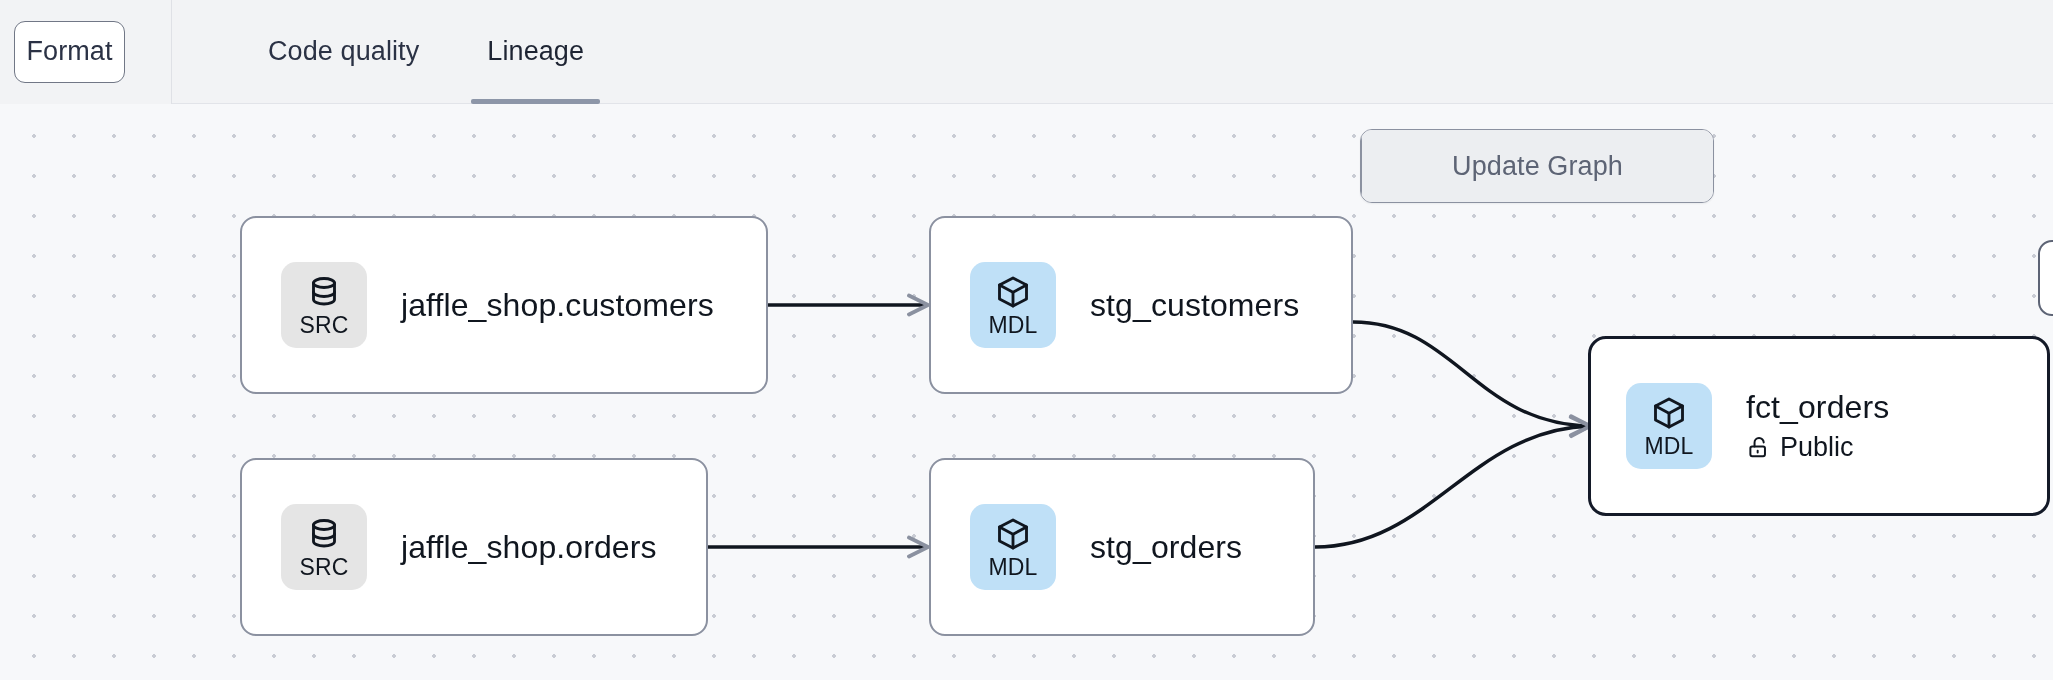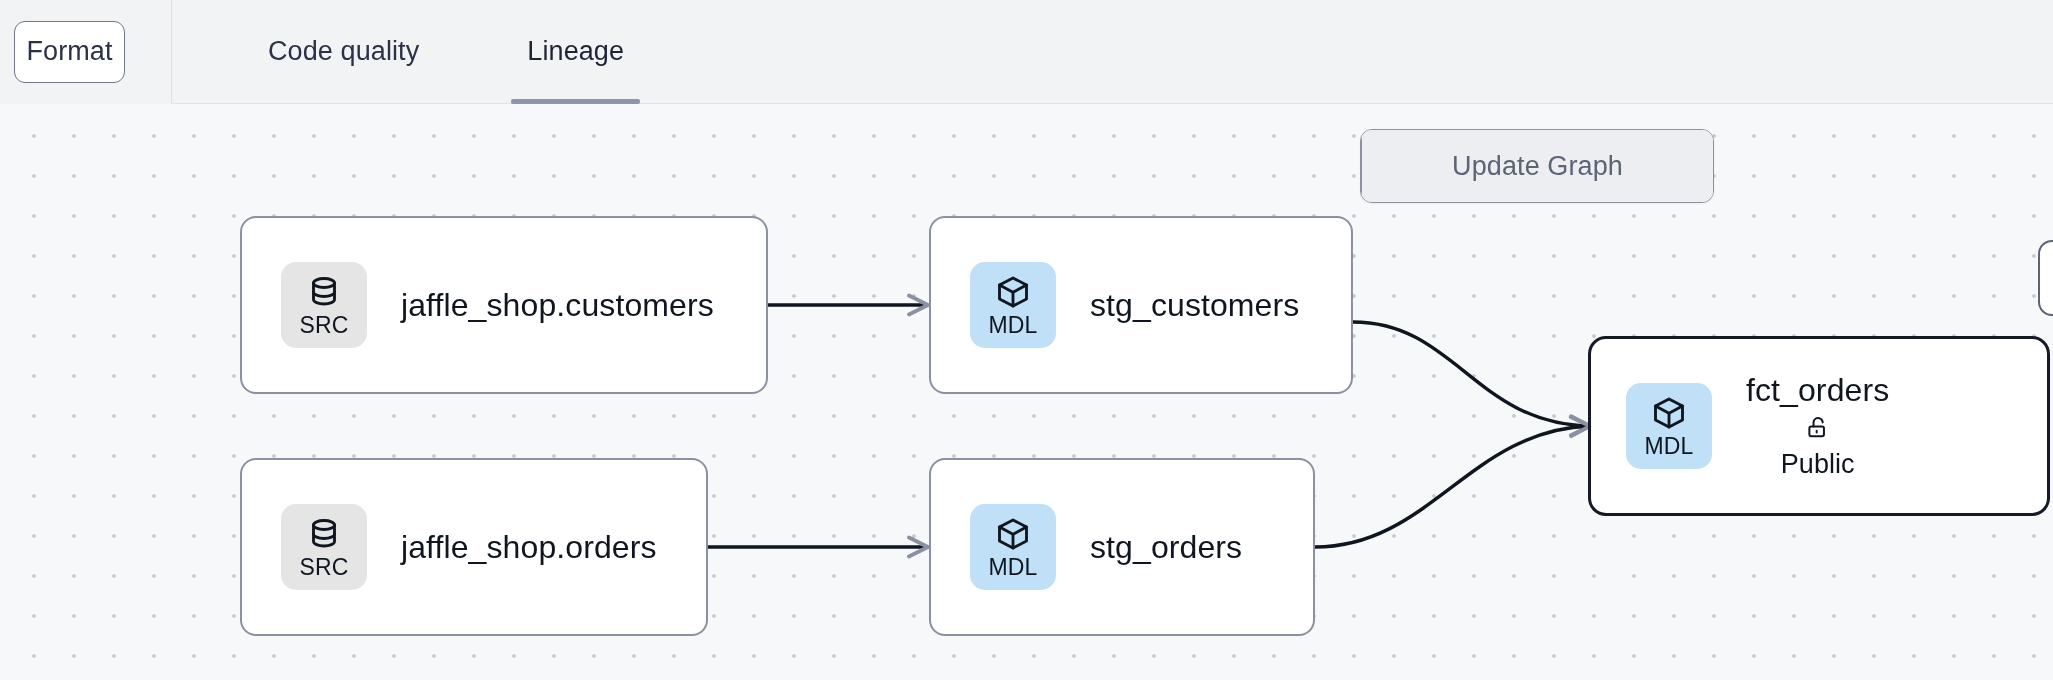--- a/index.html
+++ b/index.html
@@ -47,21 +47,20 @@
     justify-content: center;
     cursor: pointer;
     letter-spacing: .1px;
   }
 
   .tabs {
     display: flex;
     align-items: flex-end;
     height: 104px;
     padding-left: 62px;
-    gap: 40px;
   }
 
   .tab {
     position: relative;
     height: 104px;
     display: flex;
     align-items: center;
     padding: 0 34px;
     font-size: 27px;
     color: #2b3245;
@@ -155,21 +154,20 @@
   }
 
   .node-sub {
     display: flex;
     align-items: center;
     gap: 9px;
     margin-top: 7px;
     font-size: 27px;
     color: #10161f;
     white-space: nowrap;
-    flex-direction: column;
   }
 
   
   .filter-group {
     position: absolute;
     display: flex;
     align-items: stretch;
     border: 1.6px solid #8b91a0;
     border-radius: 12px;
     overflow: hidden;

